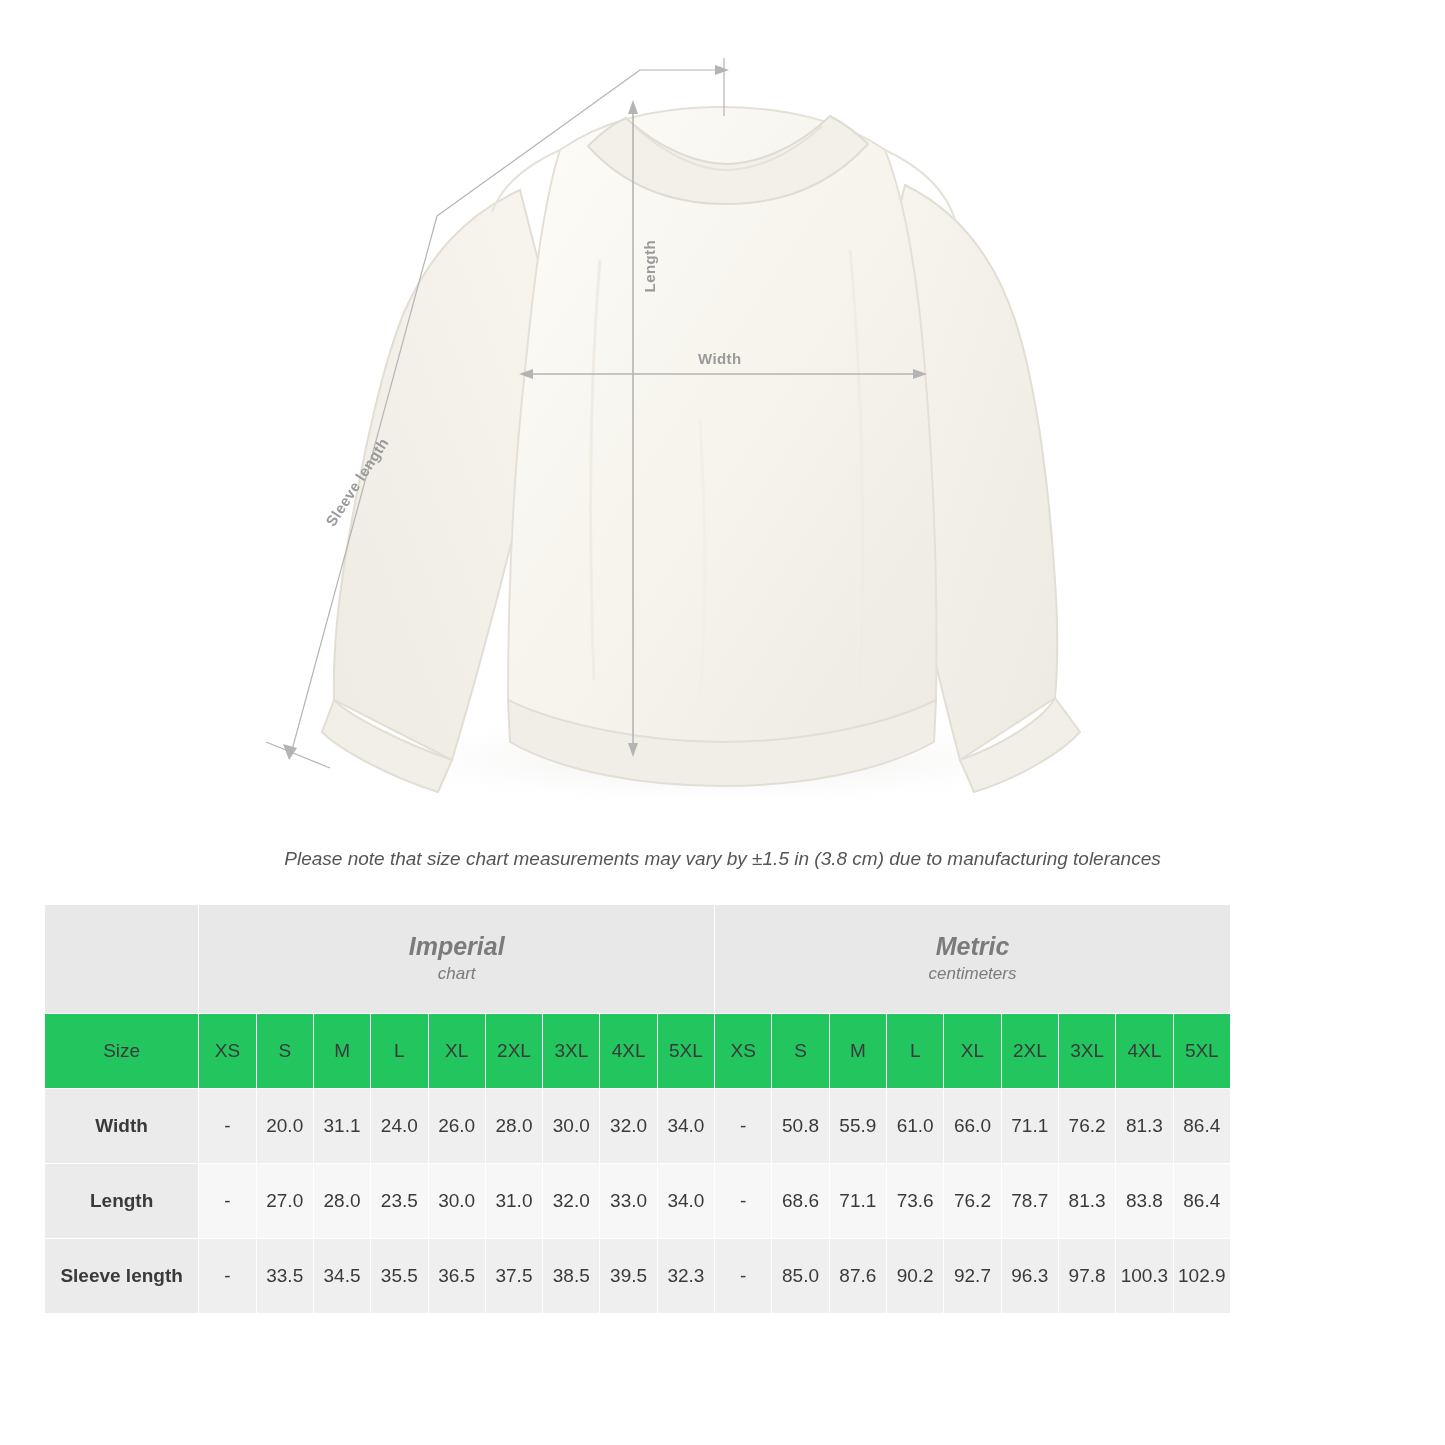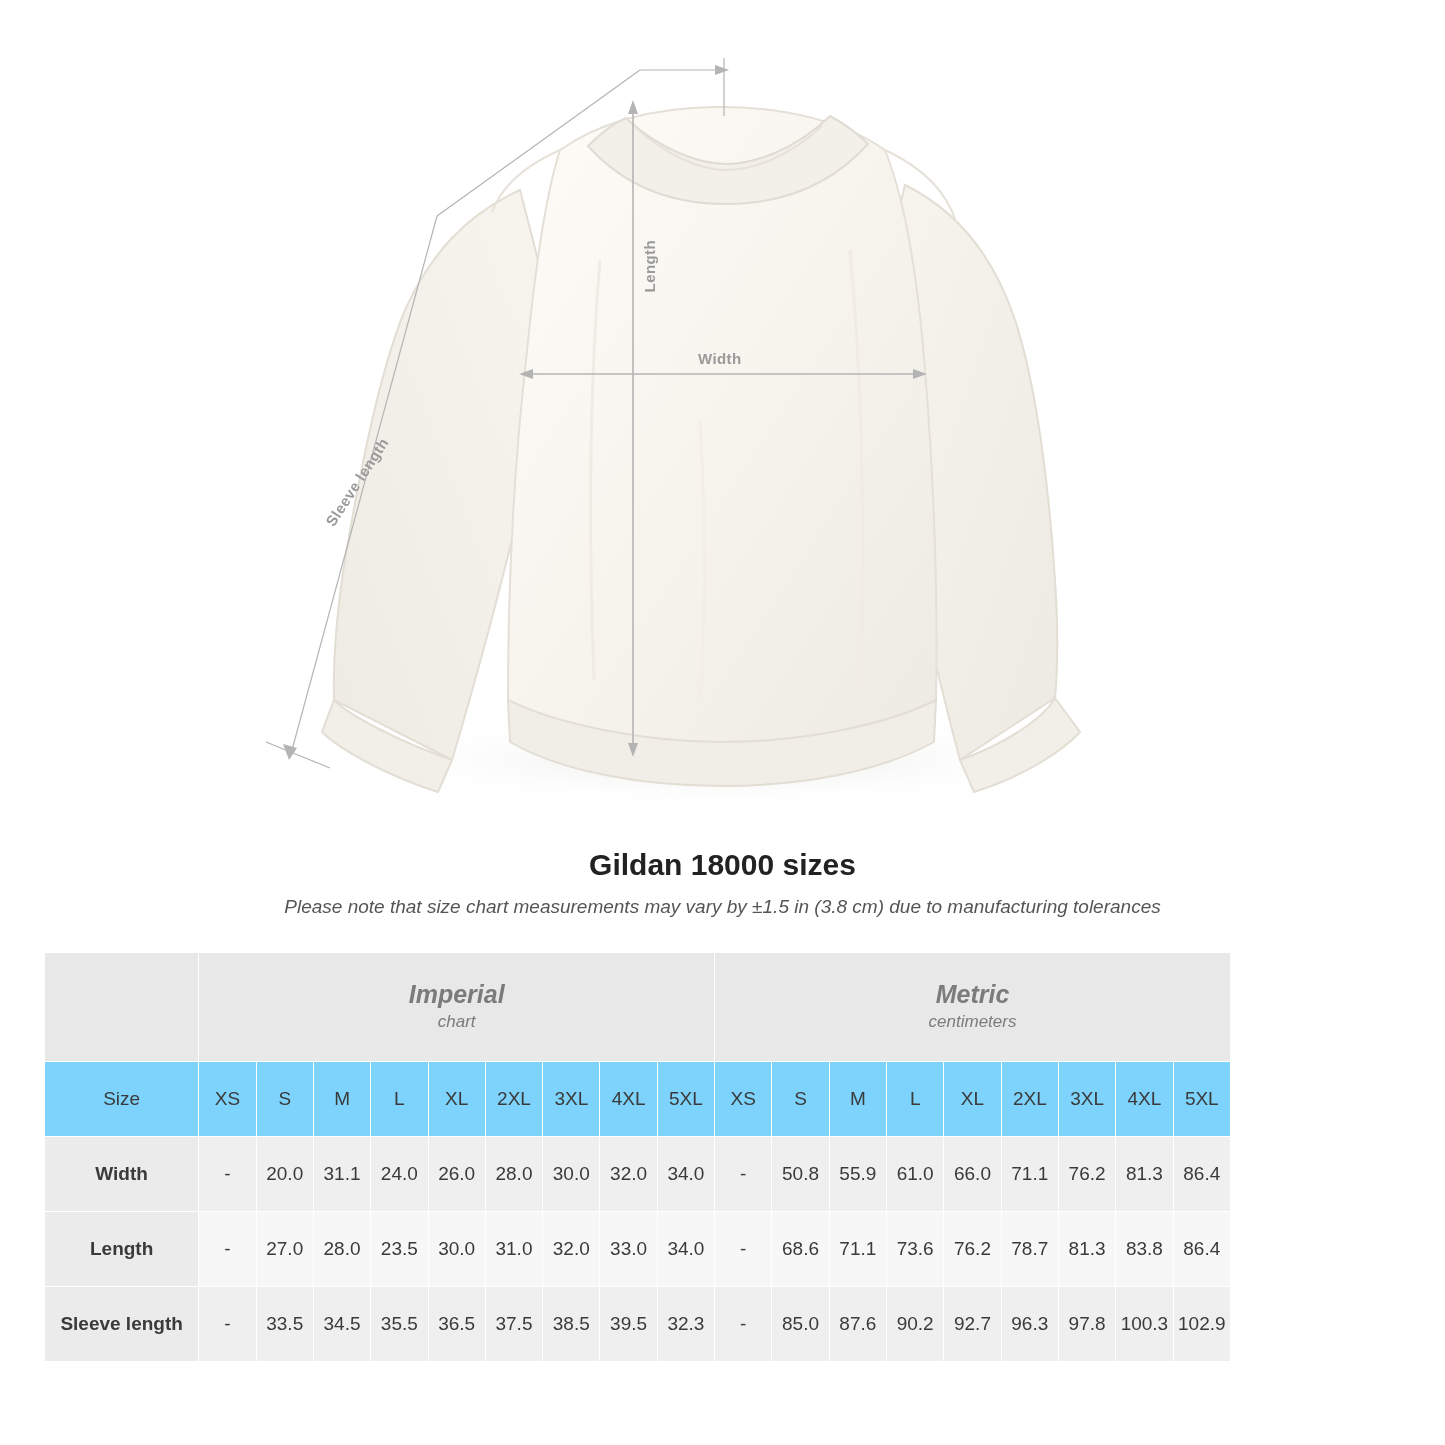--- a/index.html
+++ b/index.html
@@ -111,21 +111,21 @@
   .corner-cell {
     background: #e8e8e8;
   }
   .row-head {
     background: #ededed;
     font-weight: bold;
     color: #4a4a4a;
     font-size: 20px;
   }
   .hdr-row td {
-    background: #7dd3fc;
+    background: #22c55e;
     font-size: 20px;
     color: #4a4a4a;
   }
   .hdr-row td.label-cell {
     font-weight: normal;
     color: #3a3a3a;
   }
   .row-a td { background: #efefef; }
   .row-b td { background: #f7f7f7; }
   .row-a td.row-head, .row-b td.row-head { background: #ebebeb; }
@@ -207,21 +207,20 @@
     </svg>
 
     <div class="dim-label vertical" style="left:641px; top:240px;">Length</div>
 
     <div class="dim-label" style="left:698px; top:350px;">Width</div>
 
     <div class="dim-label sleeve" style="left:322px; top:520px;">Sleeve length</div>
   </div>
 
   <div class="title-block">
-    <h1 class="chart-title">Gildan 18000 sizes</h1>
     <p class="chart-note">Please note that size chart measurements may vary by ±1.5 in (3.8 cm) due to manufacturing tolerances</p>
   </div>
 
   <div class="table-wrap">
     <table class="size-table">
       <colgroup>
         <col style="width:13.0%">
         <col span="9" style="width:4.83%">
         <col span="9" style="width:4.83%">
       </colgroup>

